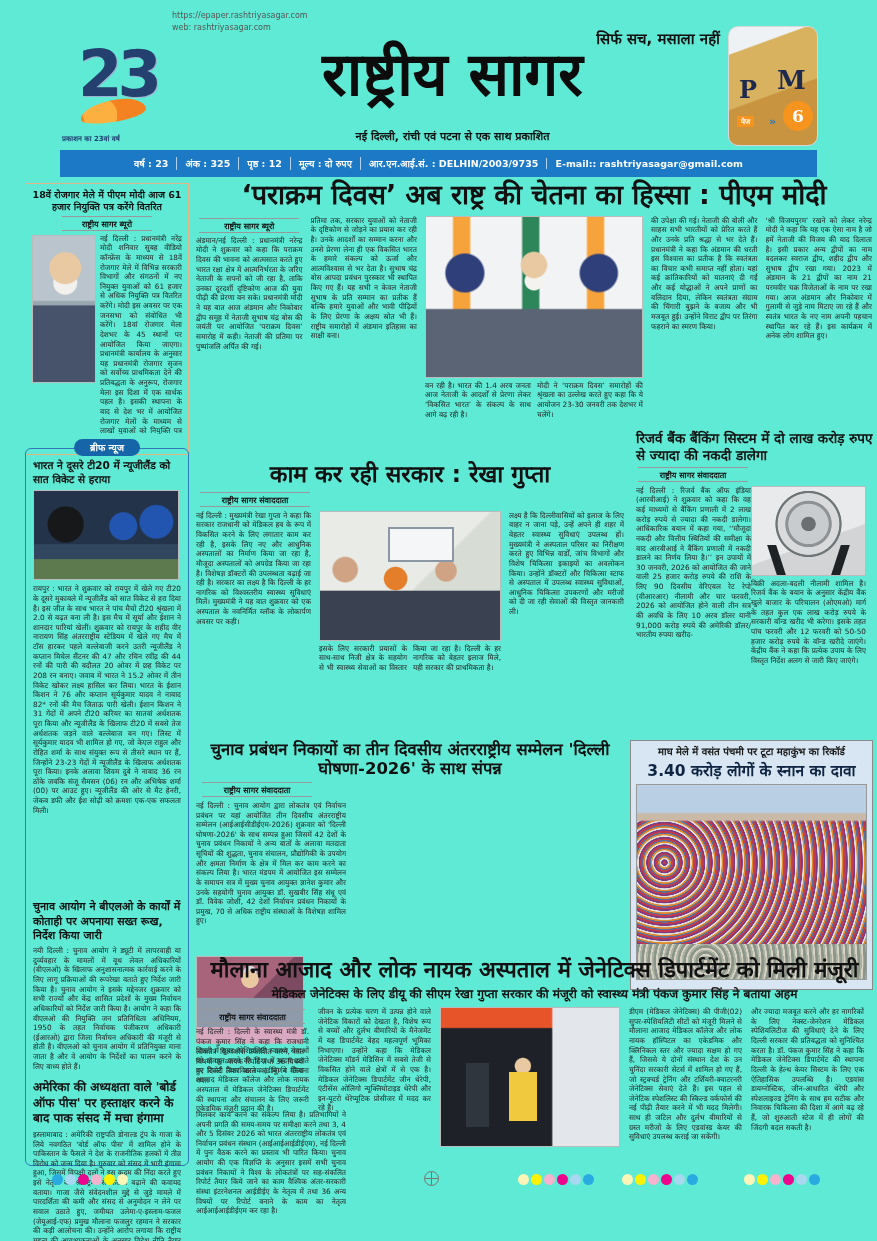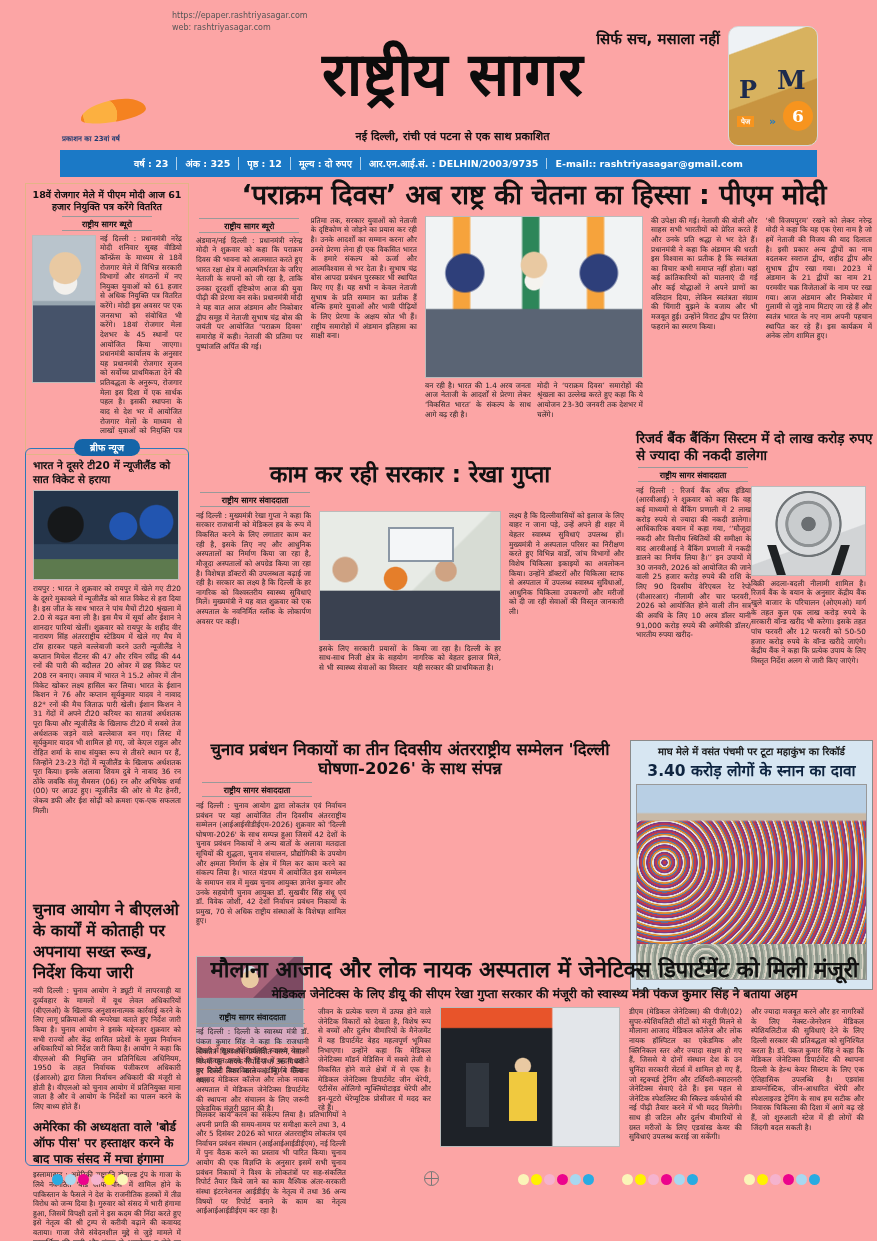--- a/index.html
+++ b/index.html
@@ -1,16 +1,16 @@
 <!DOCTYPE html>
 <html><head>
 <meta charset="utf-8">
 <style>
   html,body{margin:0;padding:0;background:#fff;}
-  #page{position:relative;width:877px;height:1241px;background:#fca5a5;overflow:hidden;
+  #page{position:relative;width:877px;height:1241px;background:#5eead4;overflow:hidden;
         font-family:"DejaVu Sans",sans-serif;color:#1a1a1a;}
   .abs{position:absolute;}
   .jt{text-align:justify;}
   .hd{font-weight:700;color:#111;}
   .body-txt{font-size:7.3px;line-height:1.32;color:#222;overflow:hidden;}
   .byline{font-size:8px;font-weight:700;text-align:center;color:#111;
           border-top:1px solid #999;border-bottom:1px solid #999;padding:1px 0;margin:2px auto 3px;}
   .photo{background:#ccc;overflow:hidden;position:relative;border:1px solid #bbb;box-sizing:border-box;}
   
   .urls{font-size:8px;color:#555;line-height:1.5;}
@@ -107,20 +107,21 @@
 <body>
 
 <div id="page">
 
   <div class="abs" style="left:0;top:0;width:877px;height:148px;">
     <div class="abs urls" style="left:172px;top:10px;">
       <div>https://epaper.rashtriyasagar.com</div>
       <div>web: rashtriyasagar.com</div>
     </div>
     <div class="abs" style="left:78px;top:42px;width:105px;height:100px;">
+      <div class="logo23">23</div>
       <div class="abs flame" style="left:2px;top:58px;"></div>
     </div>
     <div class="abs" style="left:62px;top:134px;font-size:7px;font-weight:700;color:#1f3b70;">प्रकाशन का 23वां वर्ष</div>
     <div class="abs tagline" style="left:480px;top:28px;width:240px;text-align:right;">सिर्फ सच, मसाला नहीं</div>
     <div class="abs paper-title" style="left:185px;top:44px;width:535px;text-align:center;">राष्ट्रीय सागर</div>
     <div class="abs subtitle" style="left:185px;top:128px;width:535px;text-align:center;">नई दिल्ली, रांची एवं पटना से एक साथ प्रकाशित</div>
     <div class="abs promo" style="left:728px;top:26px;">
       <span class="blk" style="left:10px;top:48px;font-size:24px;">P</span>
       <span class="blk" style="left:48px;top:38px;font-size:26px;">M</span>
       <span class="promo-tag">पेज</span>
@@ -167,21 +168,21 @@
       <div class="body-txt jt" style="width:108px;height:222px;">की उपेक्षा की गई। नेताजी की बोली और साहस सभी भारतीयों को प्रेरित करते हैं और उनके प्रति श्रद्धा से भर देते हैं। प्रधानमंत्री ने कहा कि अंडमान की धरती इस विश्वास का प्रतीक है कि स्वतंत्रता का विचार कभी समाप्त नहीं होता। यहां कई क्रांतिकारियों को यातनाएं दी गईं और कई योद्धाओं ने अपने प्राणों का बलिदान दिया, लेकिन स्वतंत्रता संग्राम की चिंगारी बुझने के बजाय और भी मजबूत हुई। उन्होंने विराट द्वीप पर तिरंगा फहराने का स्मरण किया।</div>
       <div class="body-txt jt" style="width:108px;height:222px;">‘श्री विजयपुरम’ रखने को लेकर नरेन्द्र मोदी ने कहा कि यह एक ऐसा नाम है जो हमें नेताजी की विजय की याद दिलाता है। इसी प्रकार अन्य द्वीपों का नाम बदलकर स्वराज द्वीप, शहीद द्वीप और सुभाष द्वीप रखा गया। 2023 में अंडमान के 21 द्वीपों का नाम 21 परमवीर चक्र विजेताओं के नाम पर रखा गया। आज अंडमान और निकोबार में गुलामी से जुड़े नाम मिटाए जा रहे हैं और स्वतंत्र भारत के नए नाम अपनी पहचान स्थापित कर रहे हैं। इस कार्यक्रम में अनेक लोग शामिल हुए।</div>
     </div>
   </div>
 
   <div class="abs briefs-box">
     <div class="pill">ब्रीफ न्यूज</div>
     <div class="hd" style="font-size:10.5px;line-height:1.3;">भारत ने दूसरे टी20 में न्यूजीलैंड को सात विकेट से हराया</div>
     <div class="photo ph-cricket" style="width:146px;height:90px;margin:4px 0;"></div>
     <div class="body-txt jt" style="height:310px;">रायपुर : भारत ने शुक्रवार को रायपुर में खेले गए टी20 के दूसरे मुकाबले में न्यूजीलैंड को सात विकेट से हरा दिया है। इस जीत के साथ भारत ने पांच मैचों टी20 श्रृंखला में 2.0 से बढ़त बना ली है। इस मैच में सूर्या और ईशान ने शानदार पारियां खेलीं। शुक्रवार को रायपुर के शहीद वीर नारायण सिंह अंतरराष्ट्रीय स्टेडियम में खेले गए मैच में टॉस हारकर पहले बल्लेबाजी करने उतरी न्यूजीलैंड ने कप्तान मिचेल सैंटनर की 47 और रचिन रवींद्र की 44 रनों की पारी की बदौलत 20 ओवर में छह विकेट पर 208 रन बनाए। जवाब में भारत ने 15.2 ओवर में तीन विकेट खोकर लक्ष्य हासिल कर लिया। भारत के ईशान किशन ने 76 और कप्तान सूर्यकुमार यादव ने नाबाद 82* रनों की मैच जिताऊ पारी खेली। ईशान किशन ने 31 गेंदों में अपने टी20 करियर का सातवां अर्धशतक पूरा किया और न्यूजीलैंड के खिलाफ टी20 में सबसे तेज अर्धशतक जड़ने वाले बल्लेबाज बन गए। लिस्ट में सूर्यकुमार यादव भी शामिल हो गए, जो केएल राहुल और रोहित शर्मा के साथ संयुक्त रूप से तीसरे स्थान पर हैं, जिन्होंने 23-23 गेंदों में न्यूजीलैंड के खिलाफ अर्धशतक पूरा किया। इनके अलावा शिवम दुबे ने नाबाद 36 रन ठोंके जबकि संजू सैमसन (06) रन और अभिषेक शर्मा (00) पर आउट हुए। न्यूजीलैंड की ओर से मैट हेनरी, जेकब डफी और ईश सोढ़ी को क्रमशः एक-एक सफलता मिली।</div>
-    <div class="hd" style="font-size:16px;line-height:1.3;margin-top:6px;">चुनाव आयोग ने बीएलओ के कार्यों में कोताही पर अपनाया सख्त रूख, निर्देश किया जारी</div>
+    <div class="hd" style="font-size:11px;line-height:1.3;margin-top:6px;">चुनाव आयोग ने बीएलओ के कार्यों में कोताही पर अपनाया सख्त रूख, निर्देश किया जारी</div>
     <div class="body-txt jt" style="height:128px;margin-top:3px;">नयी दिल्ली : चुनाव आयोग ने ड्यूटी में लापरवाही या दुर्व्यवहार के मामलों में बूथ लेवल अधिकारियों (बीएलओ) के खिलाफ अनुशासनात्मक कार्रवाई करने के लिए लागू प्रक्रियाओं की रूपरेखा बताते हुए निर्देश जारी किया है। चुनाव आयोग ने इसके मद्देनजर शुक्रवार को सभी राज्यों और केंद्र शासित प्रदेशों के मुख्य निर्वाचन अधिकारियों को निर्देश जारी किया है। आयोग ने कहा कि बीएलओ की नियुक्ति जन प्रतिनिधित्व अधिनियम, 1950 के तहत निर्वाचक पंजीकरण अधिकारी (ईआरओ) द्वारा जिला निर्वाचन अधिकारी की मंजूरी से होती है। बीएलओ को चुनाव आयोग में प्रतिनियुक्त माना जाता है और वे आयोग के निर्देशों का पालन करने के लिए बाध्य होते हैं।</div>
     <div class="hd" style="font-size:12px;line-height:1.3;margin-top:6px;">अमेरिका की अध्यक्षता वाले 'बोर्ड ऑफ पीस' पर हस्ताक्षर करने के बाद पाक संसद में मचा हंगामा</div>
     <div class="body-txt jt" style="height:118px;margin-top:3px;">इस्लामाबाद : अमेरिकी राष्ट्रपति डोनाल्ड ट्रंप के गाजा के लिये नवगठित 'बोर्ड ऑफ पीस' में शामिल होने के पाकिस्तान के फैसले ने देश के राजनीतिक हलकों में तीव्र विरोध को जन्म दिया है। गुरुवार को संसद में भारी हंगामा हुआ, जिसमें विपक्षी दलों ने इस कदम की निंदा करते हुए इसे नेतृत्व की श्री ट्रम्प से करीबी बढ़ाने की कवायद बताया। गाजा जैसे संवेदनशील मुद्दे से जुड़े मामले में पारदर्शिता की कमी और संसद से अनुमोदन न लेने पर सवाल उठाते हुए, जमीयत उलेमा-ए-इस्लाम-फजल (जेयूआई-एफ) प्रमुख मौलाना फजलुर रहमान ने सरकार की कड़ी आलोचना की। उन्होंने आरोप लगाया कि राष्ट्रीय महत्व की आवश्यकताओं के अनुसार विदेश नीति तैयार करने के बजाय अंतरराष्ट्रीय दबाव के आधार पर देश की विदेश नीति बनाई जा रही है।</div>
   </div>
 
   <div class="abs" style="left:196px;top:462px;width:428px;height:272px;">
     <div class="hd" style="font-size:23px;text-align:center;line-height:1.12;">
       <div>काम कर रही सरकार : रेखा गुप्ता</div>
     </div>
     <div class="byline" style="width:110px;margin:4px 0 4px 4px;">राष्ट्रीय सागर संवाददाता</div>

